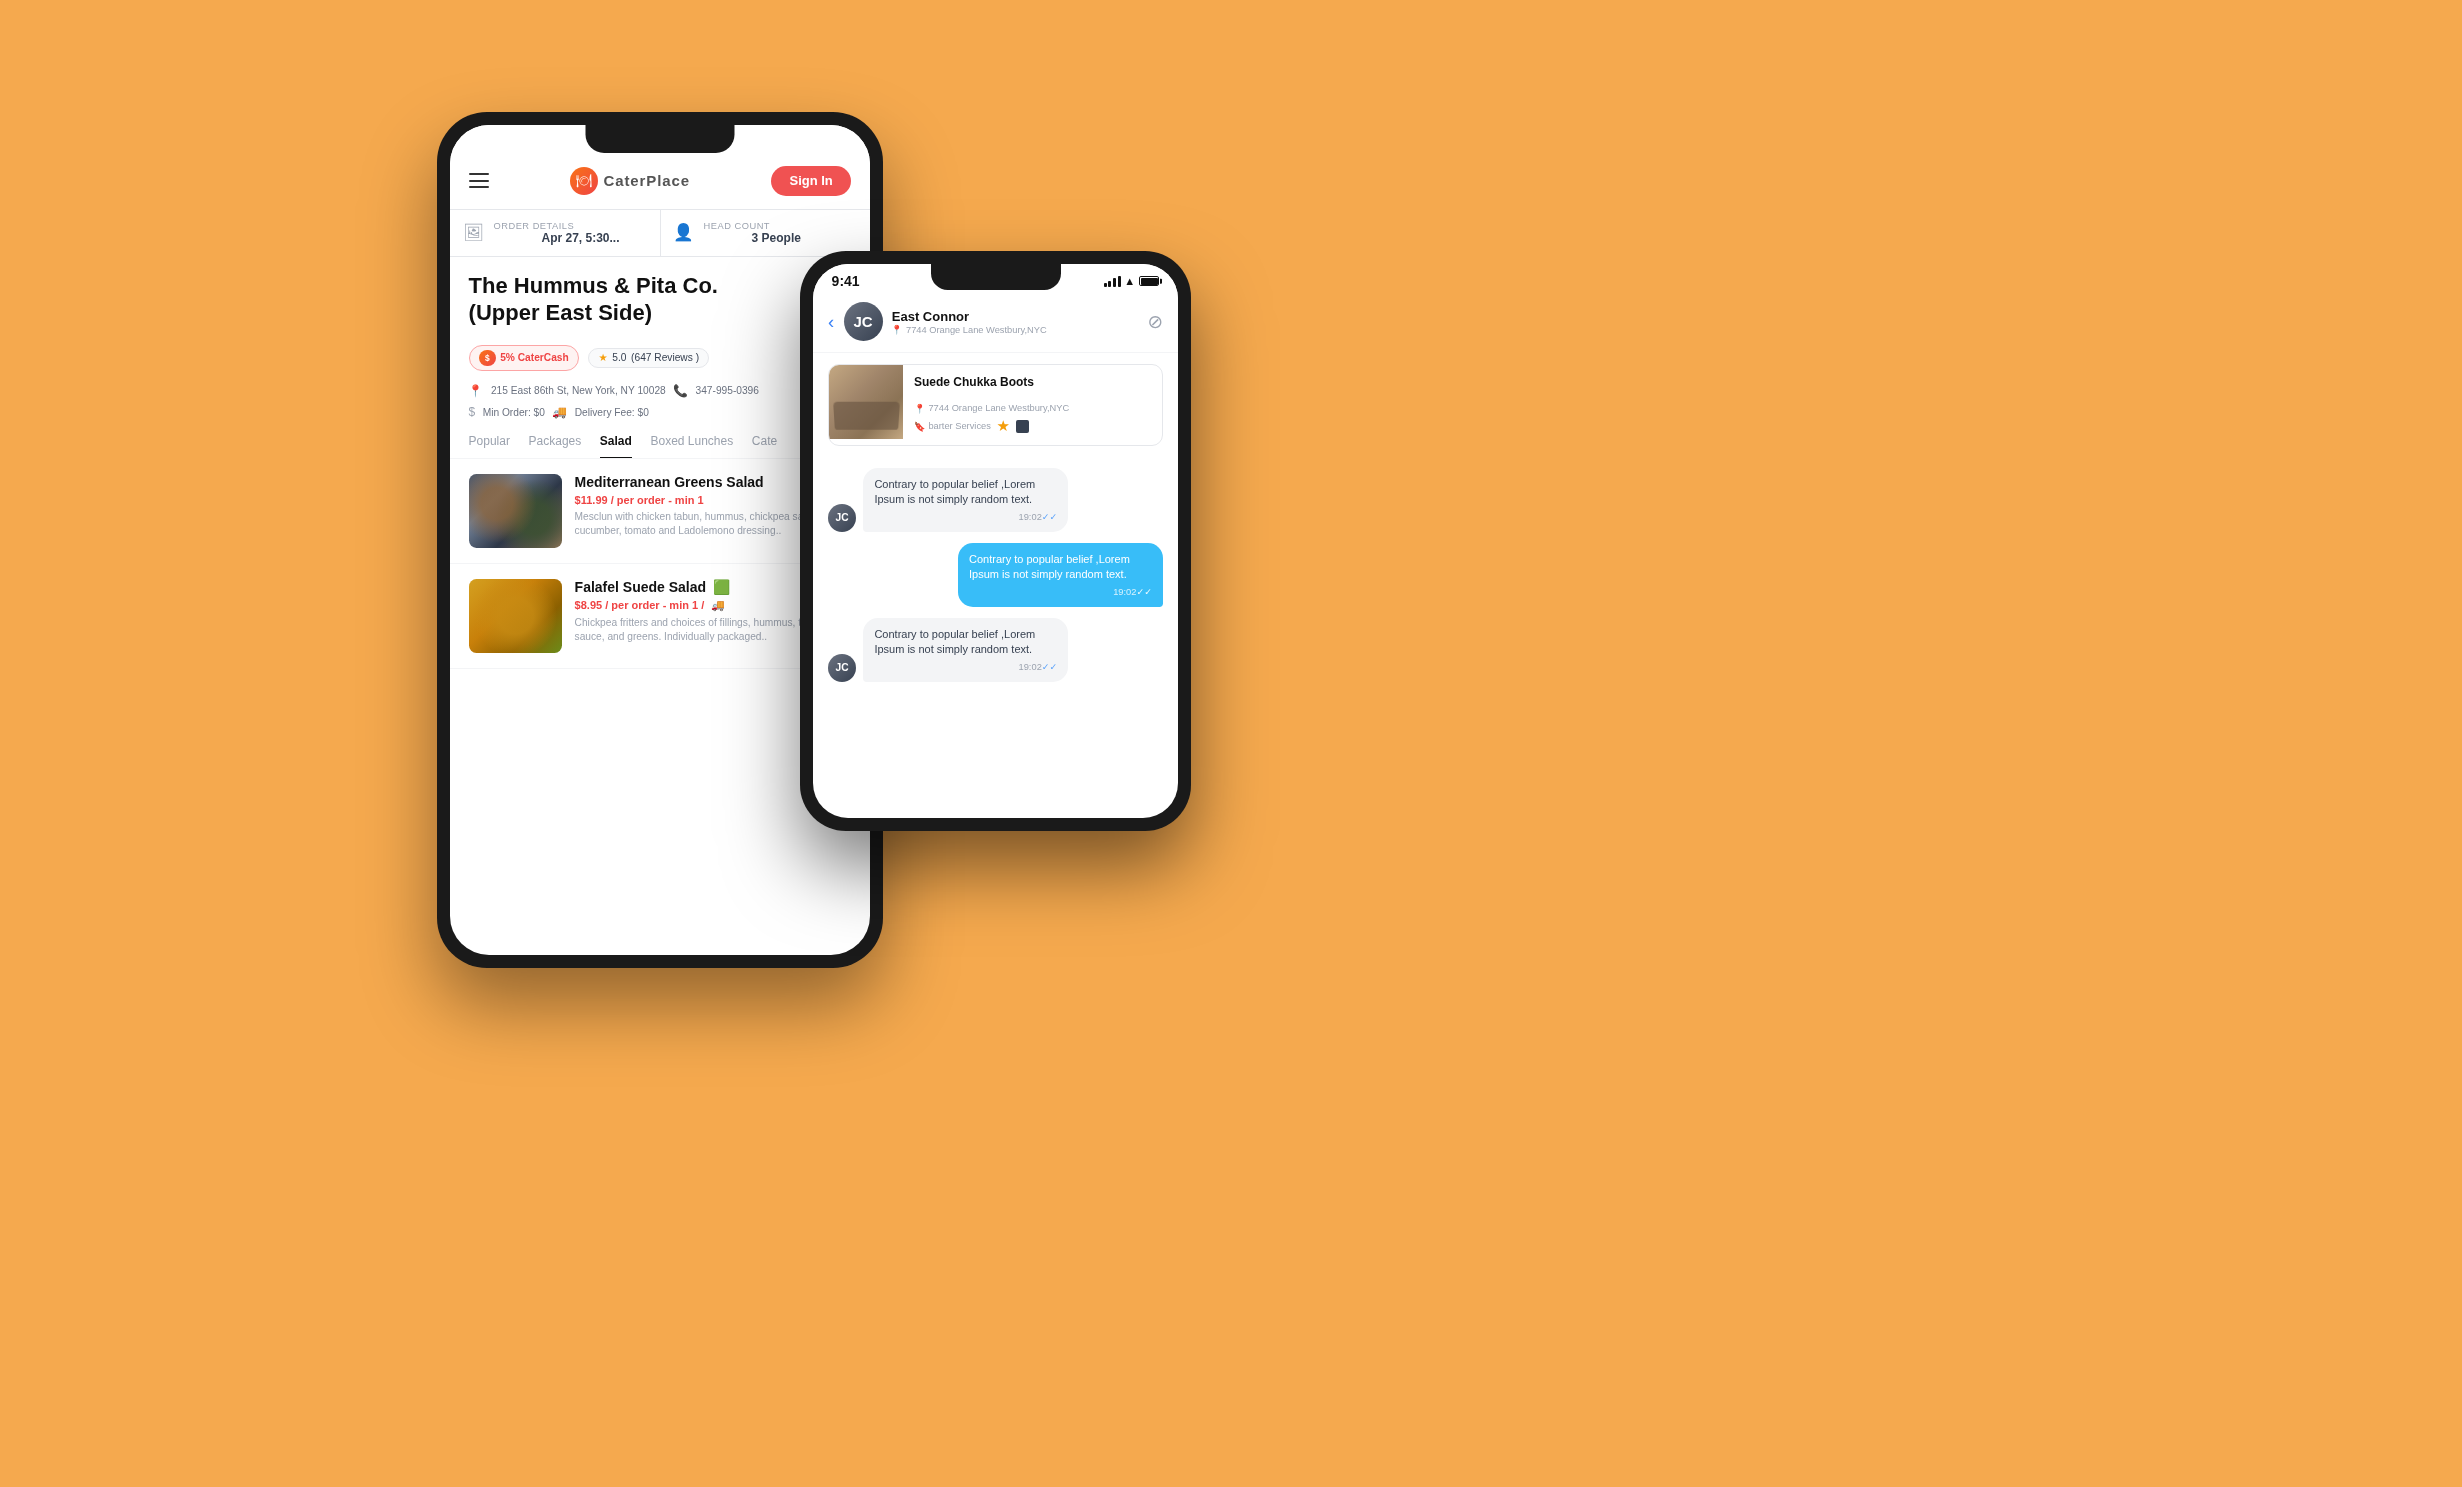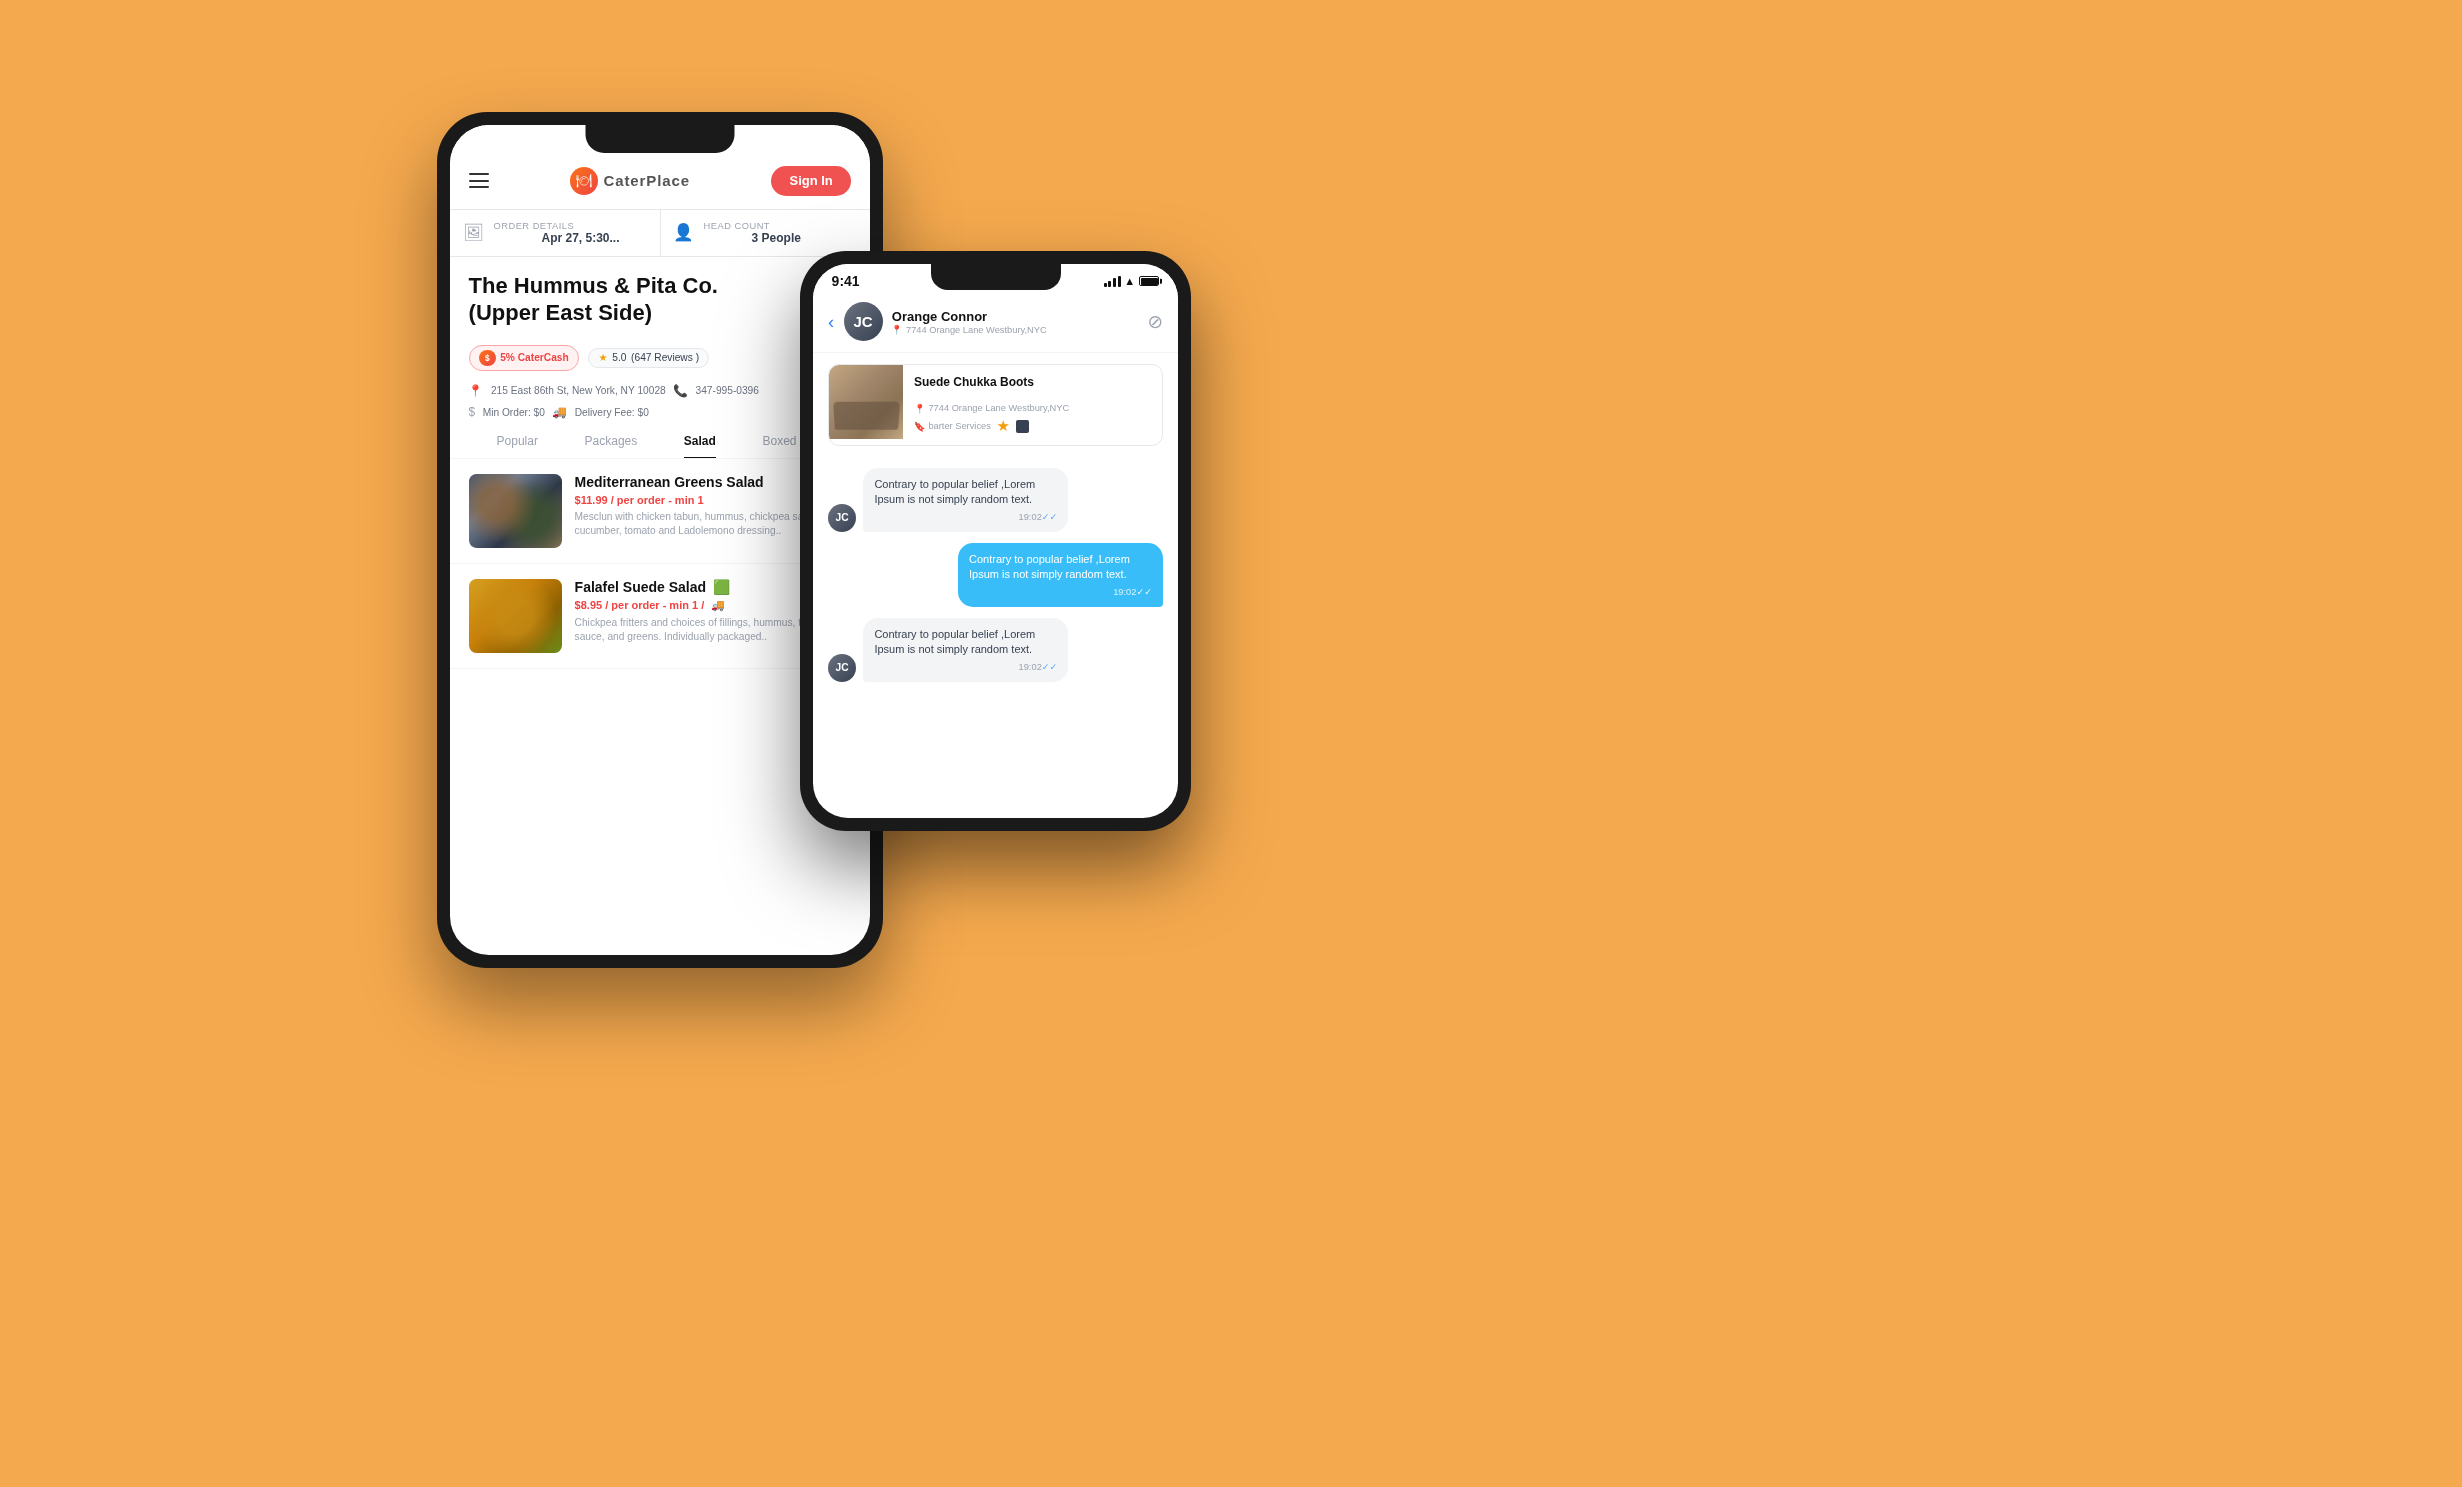--- a/index.html
+++ b/index.html
@@ -237,21 +237,20 @@
       border-bottom: 1.9px solid #f3f4f6;
       background: #fff;
       overflow: hidden;
     }
     .p1-tab {
       font-size: 12px;
       color: #9ca3af;
       padding-bottom: 9.3px;
       cursor: pointer;
       white-space: nowrap;
-      margin-left: 28px;
     }
     .p1-tab.active {
       color: #111;
       font-weight: 700;
       border-bottom: 1.9px solid #111;
       text-align: right;
     }
 
     .p1-menu-list {
       background: #fff;
@@ -681,21 +680,21 @@
         <div class="p2-battery">
           <div class="p2-battery-fill"></div>
         </div>
       </div>
     </div>
 
     <div class="p2-chat-header">
       <span class="p2-back-btn">‹</span>
       <div class="p2-avatar">JC</div>
       <div class="p2-contact-info">
-        <div class="p2-contact-name">Orange Connor</div>
+        <div class="p2-contact-name">East Connor</div>
         <div class="p2-contact-addr">
           <span>📍</span>
           <span>7744 Orange Lane Westbury,NYC</span>
         </div>
       </div>
       <span class="p2-more-icon">⊘</span>
     </div>
 
     <div class="p2-product-card">
       <div class="p2-product-img">

